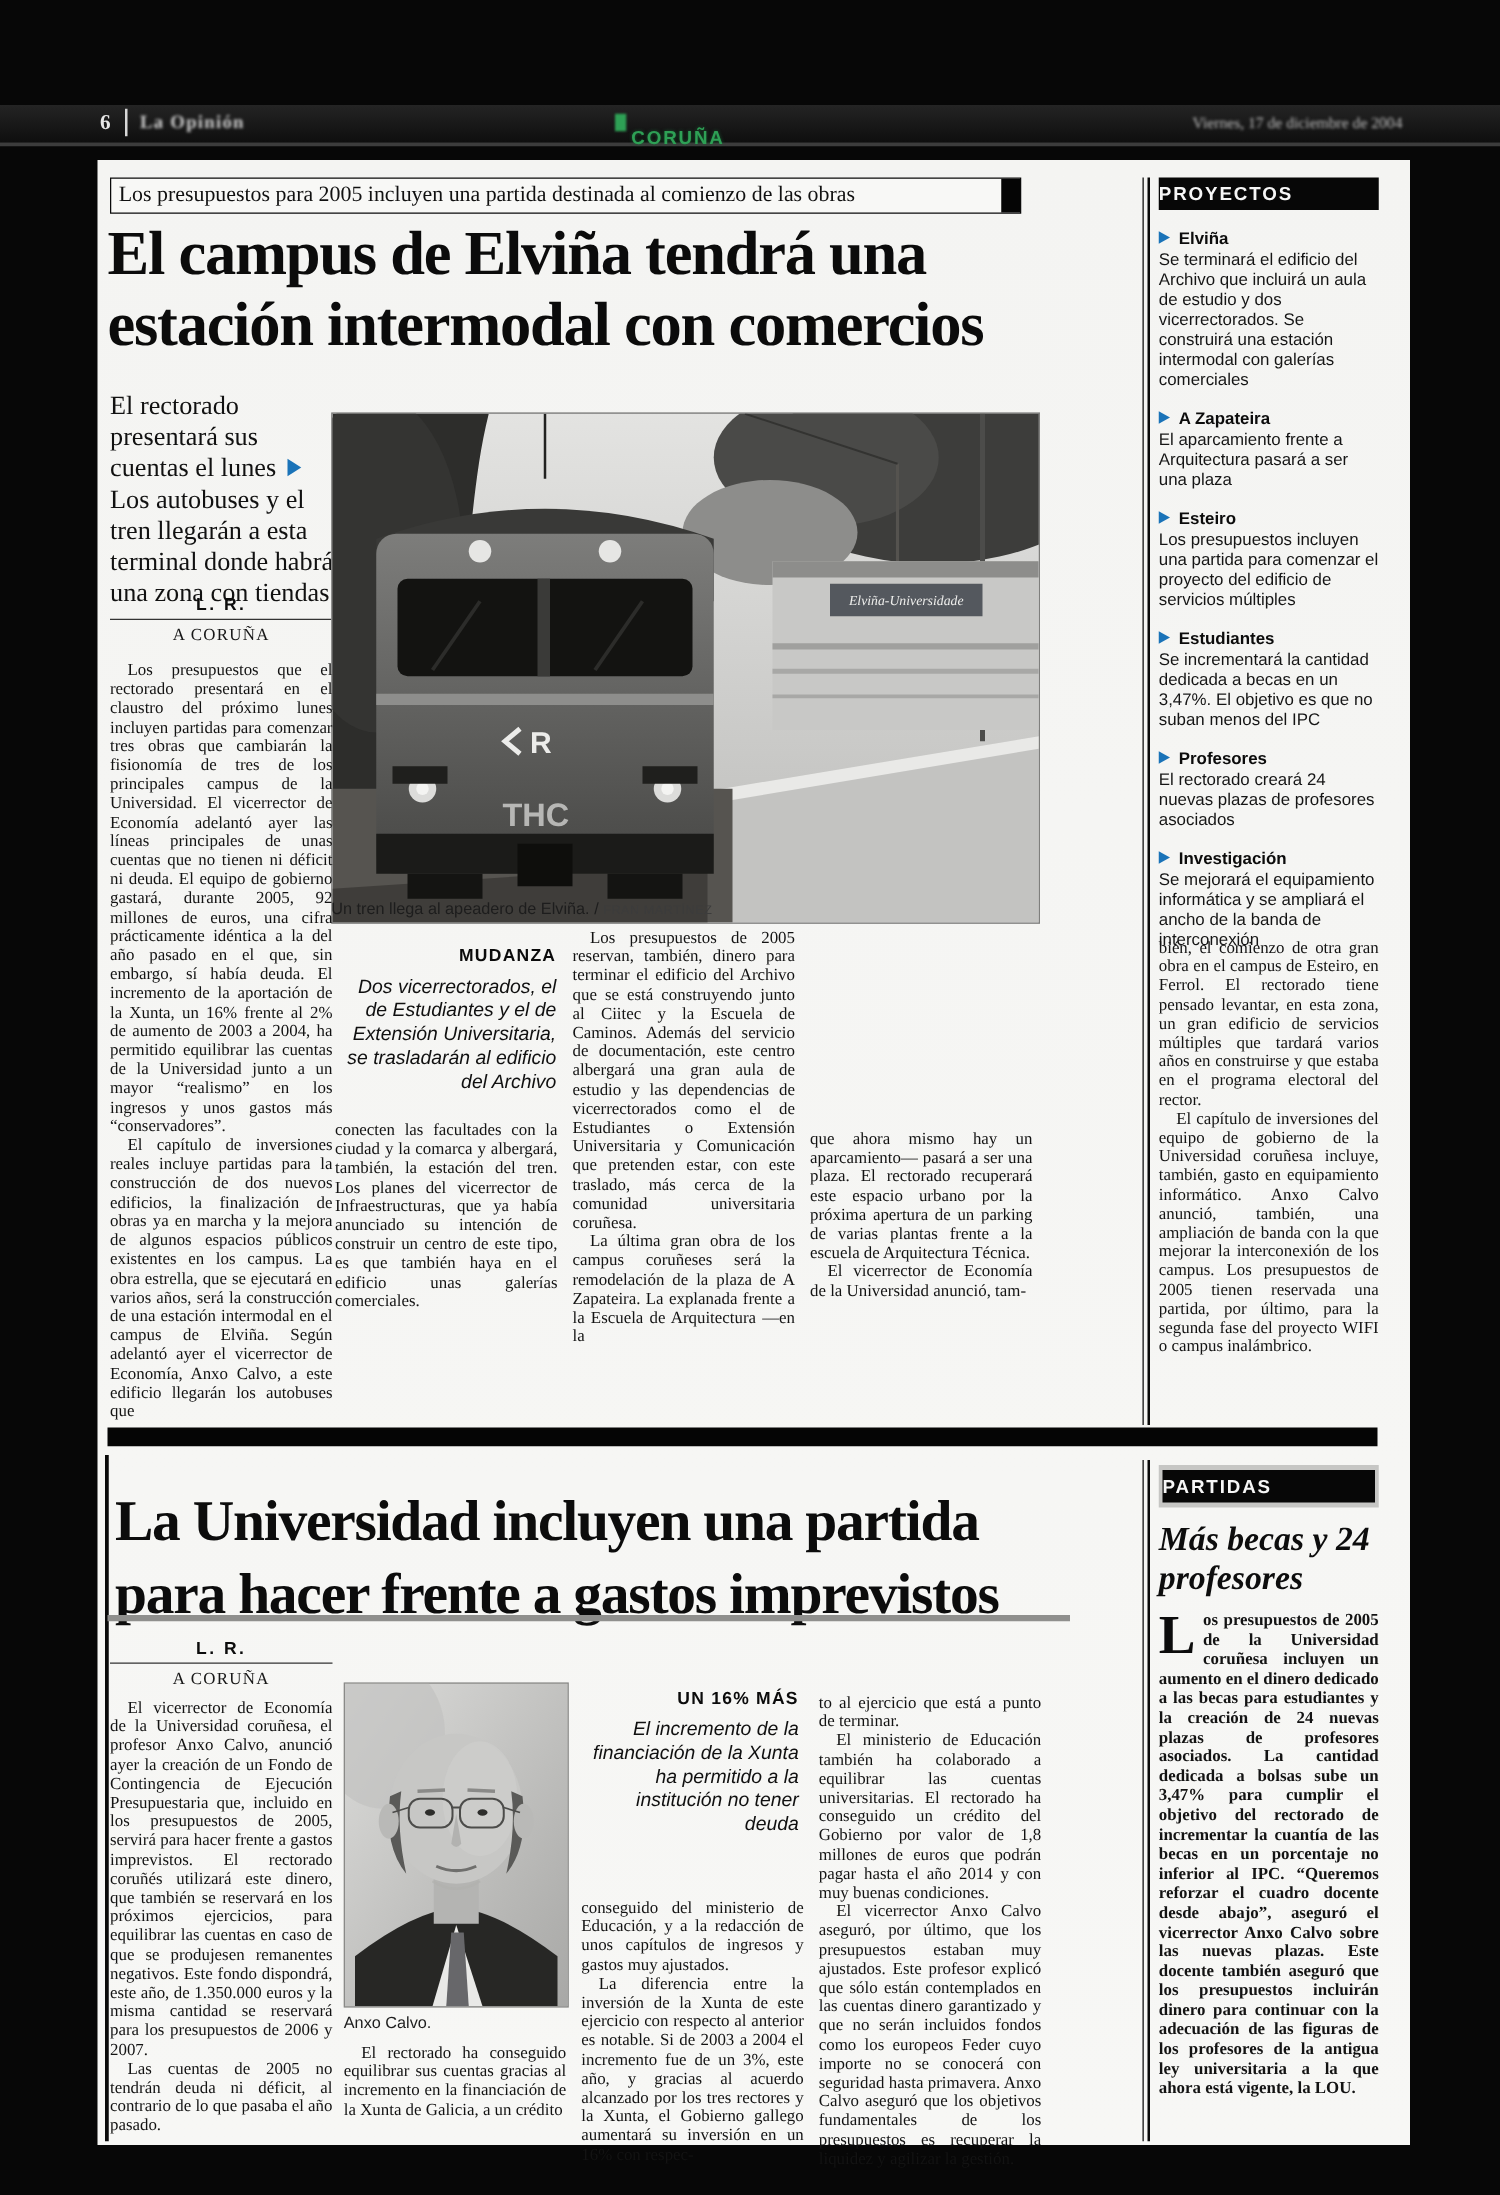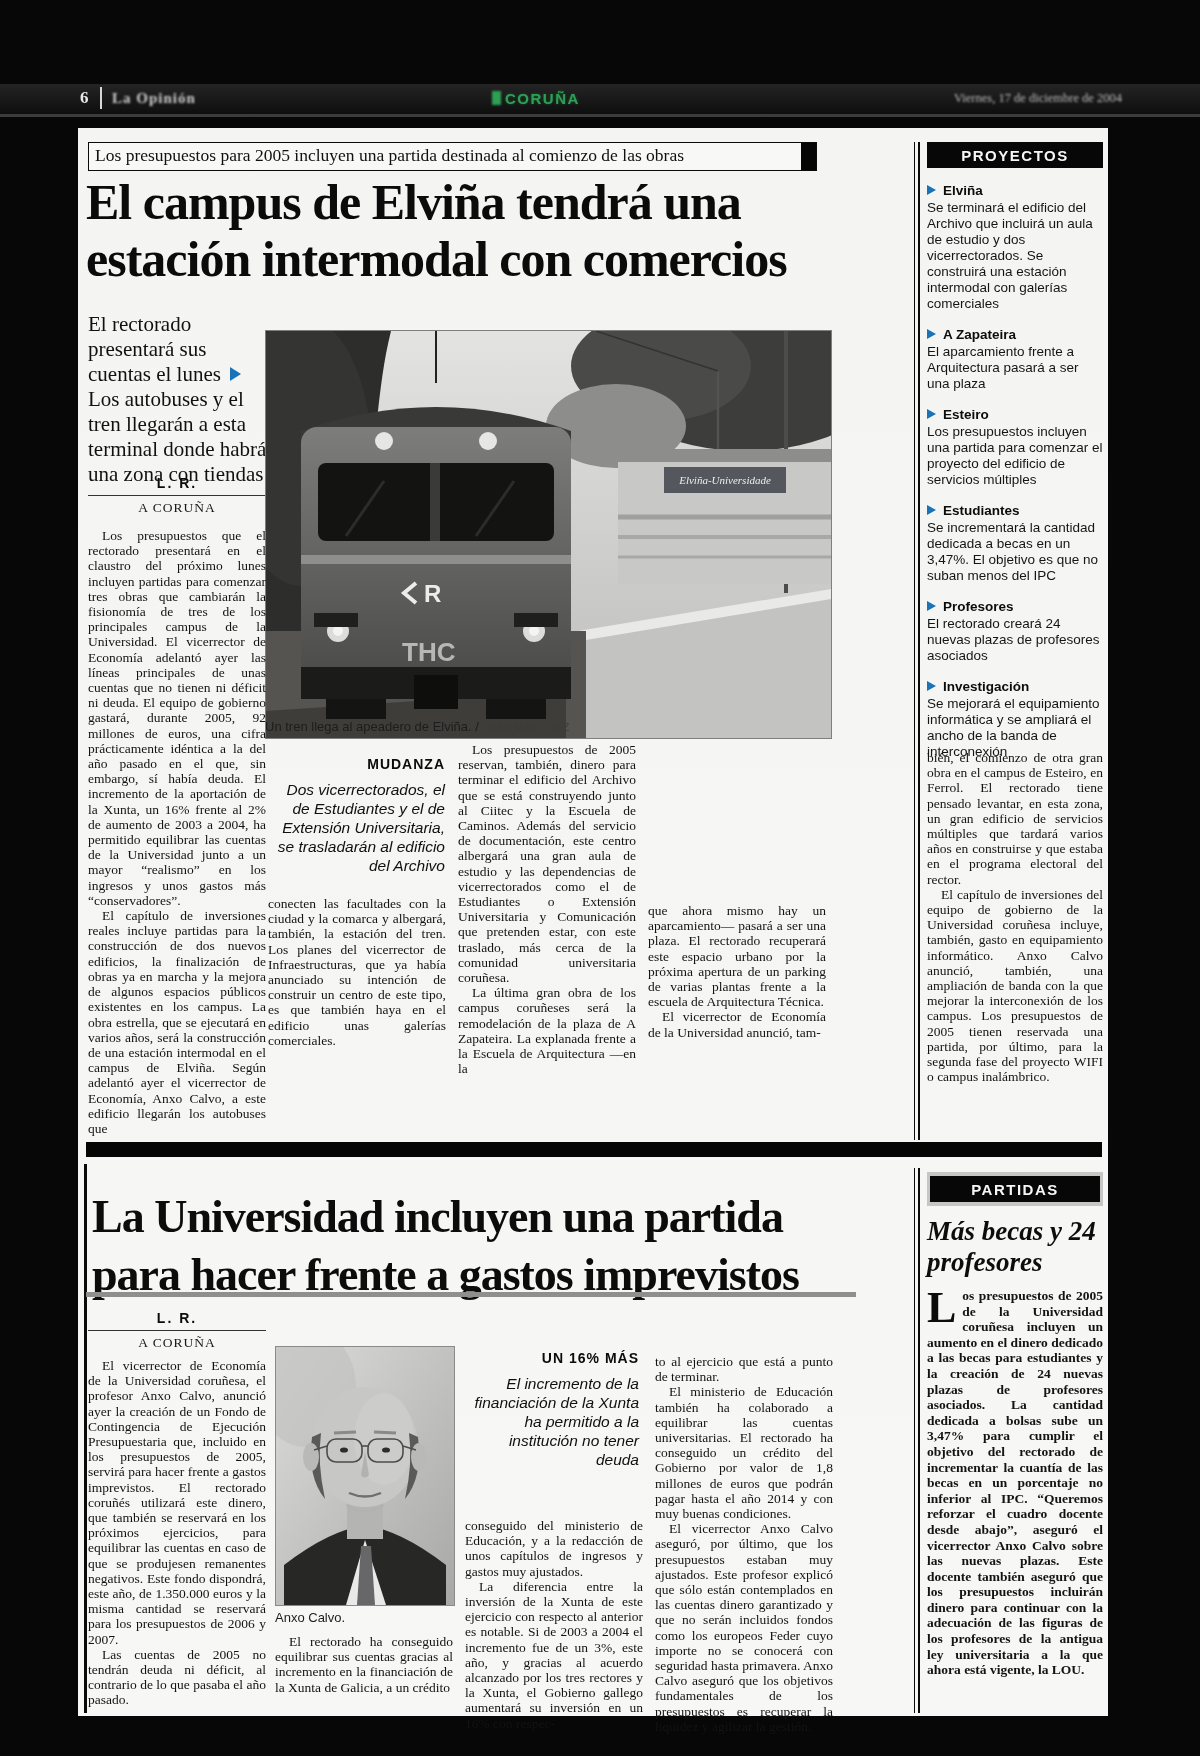--- a/index.html
+++ b/index.html
@@ -6,26 +6,26 @@
   body{
     width:1200px;height:1756px;position:relative;background:#070707;
     font-family:"Liberation Serif", serif;color:#141414;overflow:hidden;
   }
   
   .scanbar{position:absolute;left:0;top:84px;width:1200px;height:30px;
     background:linear-gradient(#242424,#0e0e0e);border-bottom:3px solid #3c3c3c;}
   .scanbar .pageno{position:absolute;left:80px;top:4px;color:#e6e6e6;font:700 17px "Liberation Serif",serif;filter:blur(.4px);}
   .scanbar .pipe{position:absolute;left:100px;top:3px;width:2px;height:22px;background:#d7d7d7;filter:blur(.4px);}
   .scanbar .masthead{position:absolute;left:112px;top:6px;color:#cfcfcf;font:700 15px "Liberation Serif",serif;letter-spacing:1px;filter:blur(1.1px);}
-  .scanbar .section{position:absolute;left:505px;top:6px;color:#2ea055;font:700 15px "Liberation Sans",sans-serif;letter-spacing:1.5px;filter:blur(.6px);text-shadow:0 0 3px #1c5c34;}
+  .scanbar .section{position:absolute;left:505px;top:18px;color:#2ea055;font:700 15px "Liberation Sans",sans-serif;letter-spacing:1.5px;filter:blur(.6px);text-shadow:0 0 3px #1c5c34;}
   .scanbar .secblock{position:absolute;left:492px;top:7px;width:9px;height:14px;background:#2ea055;filter:blur(.8px);}
   .scanbar .date{position:absolute;right:78px;top:7px;color:#bdbdbd;font:400 12.5px "Liberation Serif",serif;filter:blur(1.3px);}
   
   .page{position:absolute;left:78px;top:128px;width:1030px;height:1588px;
-    background:linear-gradient(#f4f4f2,#f7f7f5);}
+    background:linear-gradient(#f4f4f2,#f7f7f5);padding-left:20px;}
   .abs{position:absolute;}
   
   .kicker{left:10px;top:14px;width:727px;height:27px;border:1px solid #0a0a0a;background:#f8f8f6;}
   .kicker .ktext{position:absolute;left:6px;top:2px;font:400 17.5px "Liberation Serif",serif;color:#111;}
   .kicker .kblock{position:absolute;right:0;top:0;width:15px;height:100%;background:#050505;}
   
   .hl1{left:8px;top:46px;width:836px;font:700 50px "Liberation Serif",serif;line-height:57px;letter-spacing:-1px;color:#0b0b0b;white-space:nowrap;}
   
   .subhead{left:10px;top:184px;width:180px;font:500 21px "Liberation Serif",serif;line-height:25px;color:#111;}
   .tri{display:inline-block;width:0;height:0;border-left:11px solid #1a73b8;border-top:7px solid transparent;border-bottom:7px solid transparent;margin:0 4px;}
@@ -42,21 +42,21 @@
   .photo1 svg{display:block;width:100%;height:100%;}
   .caption{font:400 13px "Liberation Sans",sans-serif;color:#1d1d1d;}
   .caption .credit{font-size:10px;letter-spacing:.5px;color:#3c3c3c;}
   
   .qbox{width:176px;text-align:right;}
   .qbox .qtitle{font:700 14px "Liberation Sans",sans-serif;letter-spacing:1px;color:#0b0b0b;margin-bottom:8px;}
   .qbox .qtext{font:italic 400 15.5px "Liberation Sans",sans-serif;line-height:19px;color:#101010;}
   
   .vsep{border-left:1px solid #0a0a0a;border-right:2.5px solid #0a0a0a;width:3px;}
   .sb{width:176px;font-family:"Liberation Sans",sans-serif;}
-  .sb-head{background:#070707;color:#f6f6f6;text-align:center;font:700 15px "Liberation Sans",sans-serif;letter-spacing:1.5px;padding:5px 0 4px;}
+  .sb-head{background:#070707;color:#f6f6f6;font:700 15px "Liberation Sans",sans-serif;letter-spacing:1.5px;padding:5px 0 4px;}
   .sb-item{margin-top:15px;}
   .sb-item .ttl{font:700 13.5px "Liberation Sans",sans-serif;color:#0c0c0c;margin-bottom:2px;}
   .sb-item .txt{font:400 13.5px "Liberation Sans",sans-serif;line-height:16px;color:#151515;}
   .sb-tri{display:inline-block;width:0;height:0;border-left:9px solid #1a73b8;border-top:5.5px solid transparent;border-bottom:5.5px solid transparent;margin-right:7px;}
   
   .divbar{left:8px;top:1014px;width:1016px;height:15px;background:#050505;}
   
   .hl2{left:14px;top:1040px;width:800px;font:700 46px "Liberation Serif",serif;line-height:58px;letter-spacing:-1px;color:#0c0c0c;white-space:nowrap;margin-top:20px;}
   .hl2rule{left:8px;top:1164px;width:770px;height:5px;background:#8f8f8d;}
   .a2vline{left:6px;top:1036px;width:2.5px;height:549px;background:#0a0a0a;}

